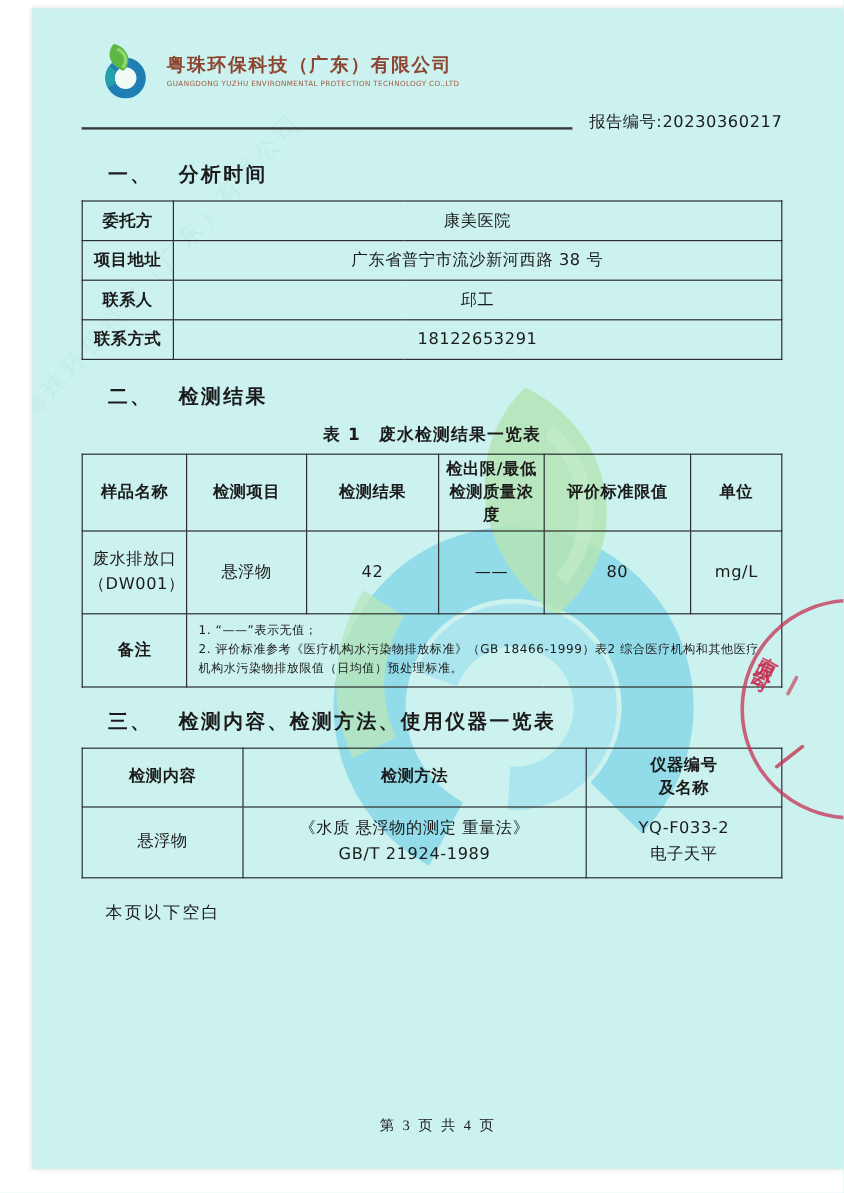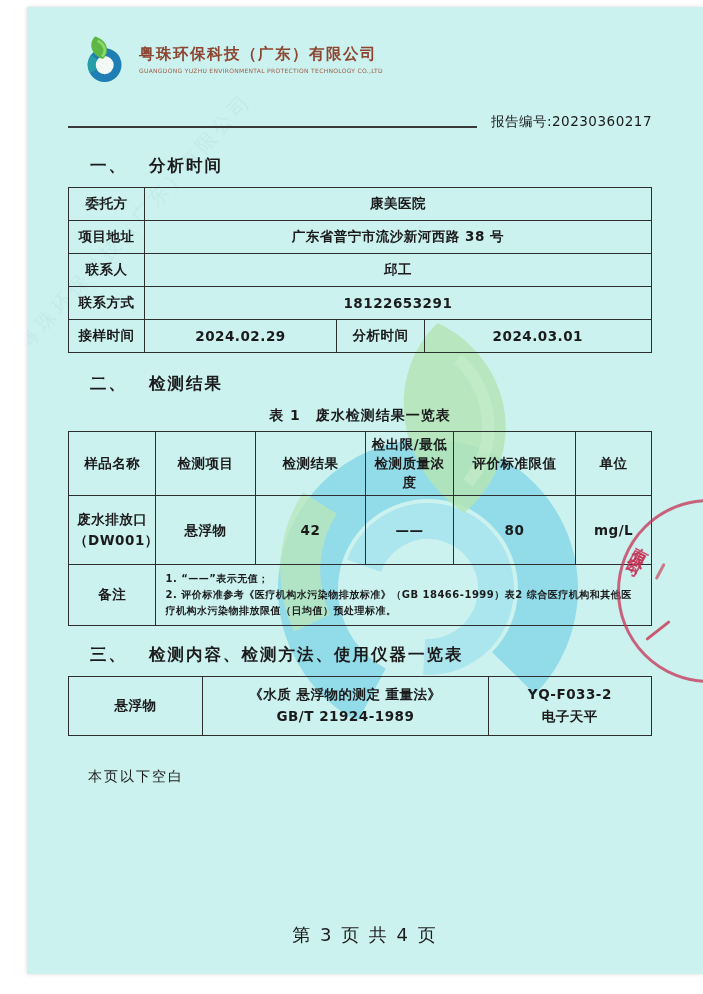--- a/index.html
+++ b/index.html
@@ -25,45 +25,45 @@
   }
   .content { position:relative; padding:26px 51px 0 41px; }
 
   
   .brand { display:flex; align-items:center; gap:11px; margin-left:8px; }
   .logo-svg { width:52px; height:52px; flex:0 0 auto; }
   .company-cn { color:#8d4531; font-weight:bold; font-size:15.5px; letter-spacing:1.5px; }
   .company-en { color:#a05a42; font-size:6px; letter-spacing:.3px; margin-top:2px; }
   .rule-row { display:flex; align-items:flex-end; margin-top:8px; }
   .rule { flex:1; border-bottom:2px solid #3a3a3a; margin-bottom:3px; }
-  .report-no { font-size:13.5px; margin-left:14px; letter-spacing:.5px; white-space:nowrap;margin-top:20px; }
+  .report-no { font-size:13.5px; margin-left:14px; letter-spacing:.5px; white-space:nowrap; }
 
   
   .section-title { display:flex; gap:22px; font-size:16.5px; font-weight:bold;
                    margin:22px 0 0 22px; letter-spacing:2px; }
   .caption { text-align:center; font-weight:bold; font-size:14px; margin-top:12px; letter-spacing:1px; }
 
   
   table { width:100%; border-collapse:collapse; table-layout:fixed; background:transparent; }
   td,th { border:1.6px solid #2e2e2e; text-align:center; vertical-align:middle;
-          font-size:13.5px; padding:3px 5px; font-weight:bold; letter-spacing:.5px; }
+          font-size:13.5px; padding:3px 5px; font-weight:normal; letter-spacing:.5px; }
   .lab  { font-weight:600; }
   .t1 { margin-top:10px; }
   .t1 td { height:26px; }
   .t2 { margin-top:6px; }
   .t2 th { font-weight:600; height:44px; line-height:1.4; }
   .t2 .data-row td { height:62px; line-height:1.5; }
   .t2 .remarks { text-align:left; font-size:10px; line-height:1.6; padding:6px 9px; }
   .t3 { margin-top:10px; }
   .t3 th { font-weight:600; height:42px; line-height:1.4; }
   .t3 .data-row td { height:52px; line-height:1.6; }
 
-  .blank-note { margin:32px 0 0 20px; font-size:14px; letter-spacing:2px; }
+  .blank-note { margin:20px 0 0 20px; font-size:14px; letter-spacing:2px; }
   .footer { position:absolute; left:0; right:0; bottom:27px; text-align:center;
-            font-size:18px; letter-spacing:2px; }
+            font-size:12px; letter-spacing:2px;font-family:Liberation Serif, serif; }
 
   
   .stamp { position:absolute; width:178px; height:178px; right:-98px; top:492px;
            border:3.5px solid rgba(199,48,84,.75); border-radius:50%; }
   .stamp-arc-text { position:absolute; left:14px; top:34px; color:rgba(199,48,84,.85);
            font-size:16px; font-weight:bold; letter-spacing:5px;
            writing-mode:vertical-rl; transform:rotate(28deg); transform-origin:center; }
   .red-check { position:absolute; right:30px; top:622px; width:30px; height:3px;
            background:rgba(200,40,70,.75); transform:rotate(-38deg); border-radius:2px; }
   .red-scribble { position:absolute; right:34px; top:563px; width:18px; height:2.5px;
@@ -127,26 +127,20 @@
         <td class="lab">项目地址</td>
         <td colspan="3">广东省普宁市流沙新河西路 38 号</td>
       </tr>
       <tr>
         <td class="lab">联系人</td>
         <td colspan="3">邱工</td>
       </tr>
       <tr>
         <td class="lab">联系方式</td>
         <td colspan="3">18122653291</td>
-      </tr>
-      <tr>
-        <td class="lab">接样时间</td>
-        <td>2024.02.29</td>
-        <td class="lab">分析时间</td>
-        <td>2024.03.01</td>
       </tr>
     </tbody>
       </table>
 
     <div class="section-title" style="margin-top:20px;">
       <span>二、</span>
       <span>检测结果</span>
     </div>
     <div class="caption">表 1　废水检测结果一览表</div>
 
@@ -194,20 +188,28 @@
       <span>检测内容、检测方法、使用仪器一览表</span>
     </div>
 
     <table class="t3">
       <colgroup>
           <col style="width:23%">
           <col style="width:49%">
           <col style="width:28%">
         </colgroup>
       <tbody>
+          <tr>
+        <th>检测内容</th>
+        <th>检测方法</th>
+        <th>
+          <div>仪器编号</div>
+          <div>及名称</div>
+        </th>
+      </tr>
       <tr class="data-row">
         <td>悬浮物</td>
         <td>
           <div>《水质 悬浮物的测定 重量法》</div>
           <div>GB/T 21924-1989</div>
         </td>
         <td>
           <div>YQ-F033-2</div>
           <div>电子天平</div>
         </td>

